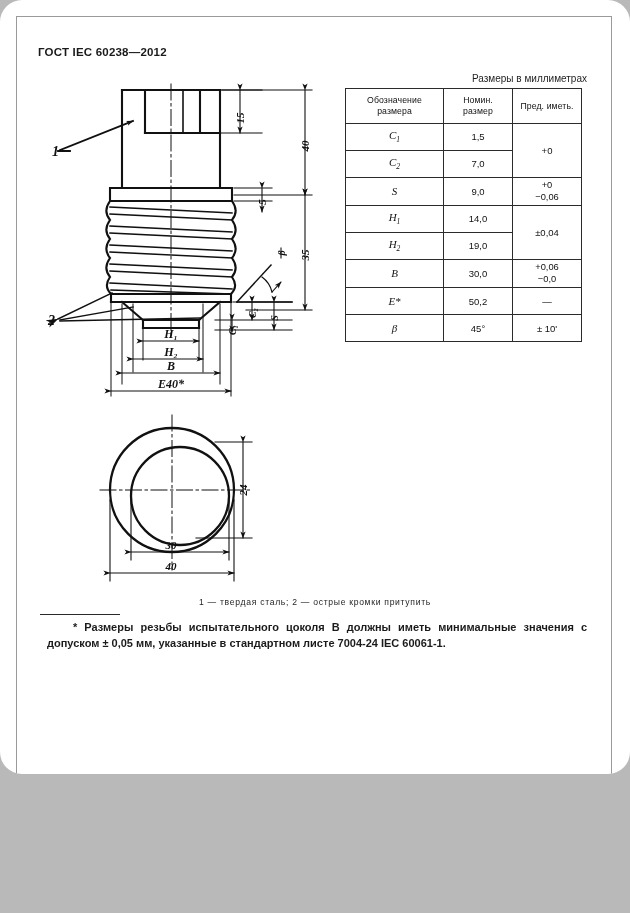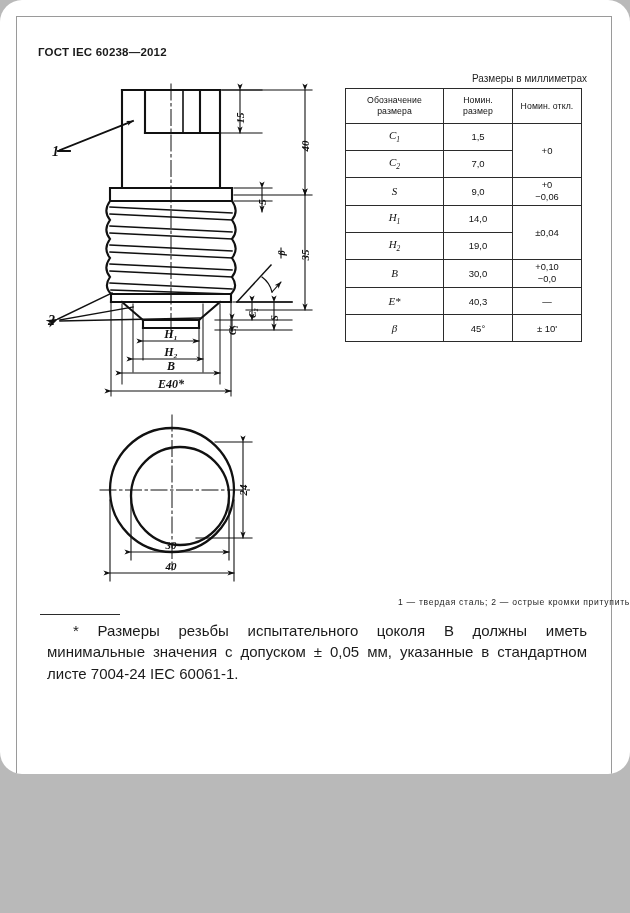--- a/index.html
+++ b/index.html
@@ -102,42 +102,43 @@
   
   #drawing {
     position: absolute;
     left: 0;
     top: 0;
   }
   .cap {
     position: absolute;
     font-size: 8.6px;
     color: #1f1f1f;
-    text-align: right;
+    text-align: center;
     width: 100%;
     left: 0;
   }
   #legend-line {
     top: 597px;
     letter-spacing: 0.7px;
   }
   #figure-caption {
     top: 663px;
     font-size: 10px;
     letter-spacing: 0.1px;
   }
   #footnote {
     position: absolute;
     left: 47px;
     top: 620px;
     width: 540px;
-    font-size: 15px;
+    font-size: 11px;
     line-height: 1.42;
     color: #1b1b1b;
     text-align: justify;
+    font-weight: bold;
   }
   #footnote .indent { padding-left: 26px; }
   #footnote-rule {
     position: absolute;
     left: 40px;
     top: 614px;
     width: 80px;
     height: 0;
     border-top: 1px solid #2b2b2b;
   }
@@ -162,21 +163,21 @@
     <thead>
       <tr>
         <th>
           <span>Обозначение</span><br>
           <span>размера</span>
         </th>
         <th>
           <span>Номин.</span><br>
           <span>размер</span>
         </th>
-        <th>Номин. откл.</th>
+        <th>Пред. иметь.</th>
       </tr>
     </thead>
     <tbody>
       <tr>
         <td><span class="sym"><span>C</span><sub>1</sub></span></td>
         <td>1,5</td>
         <td rowspan="2">+0</td>
       </tr>
       <tr>
         <td><span class="sym"><span>C</span><sub>2</sub></span></td>
@@ -196,27 +197,27 @@
         <td rowspan="2">±0,04</td>
       </tr>
       <tr>
         <td><span class="sym"><span>H</span><sub>2</sub></span></td>
         <td>19,0</td>
       </tr>
       <tr>
         <td><span class="sym">B</span></td>
         <td>30,0</td>
         <td class="tol-two">
-          <span>+0,10</span><br>
+          <span>+0,06</span><br>
           <span>−0,0</span>
         </td>
       </tr>
       <tr>
         <td><span class="sym">E*</span></td>
-        <td>40,3</td>
+        <td>50,2</td>
         <td>—</td>
       </tr>
       <tr>
         <td><span class="sym">β</span></td>
         <td class="nowrap">45°</td>
         <td class="nowrap">± 10'</td>
       </tr>
     </tbody>
   </table>
 

